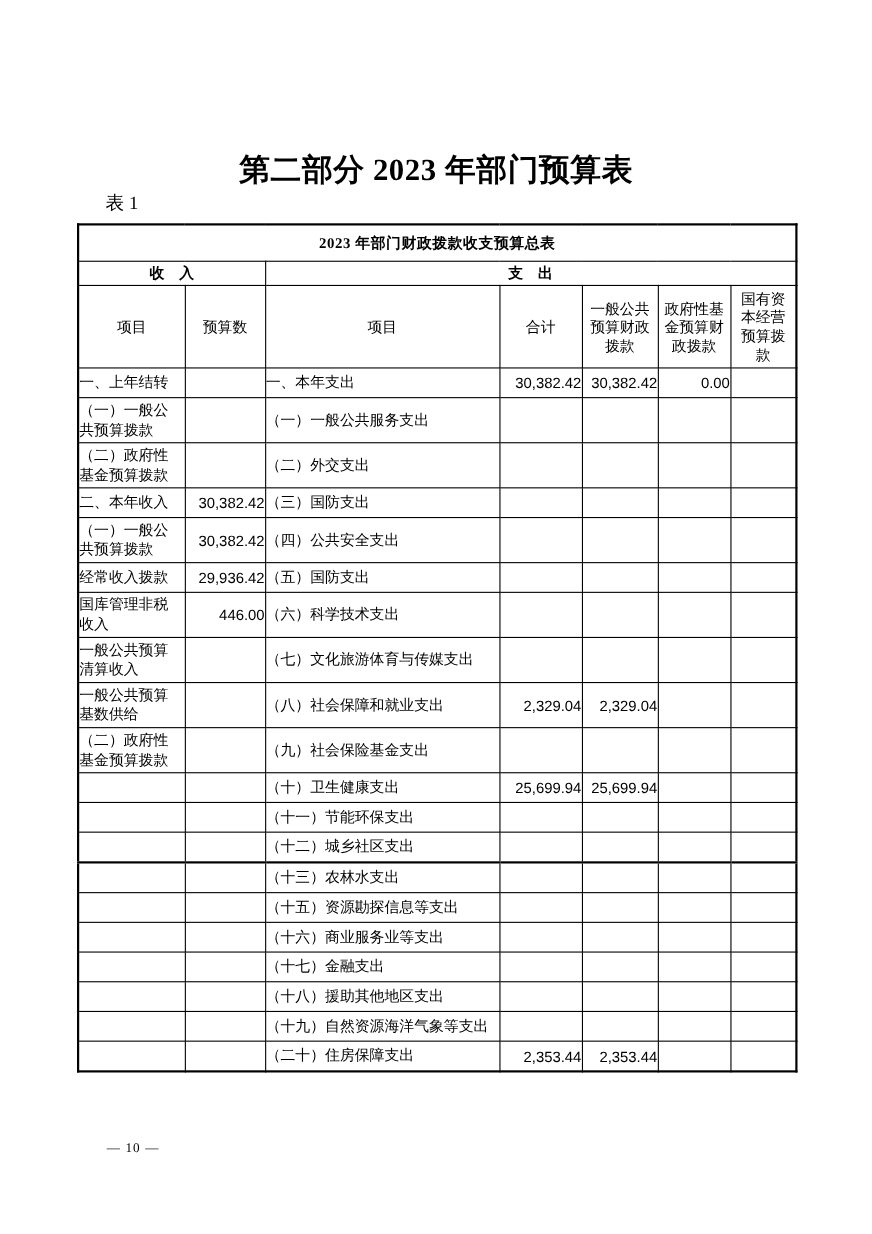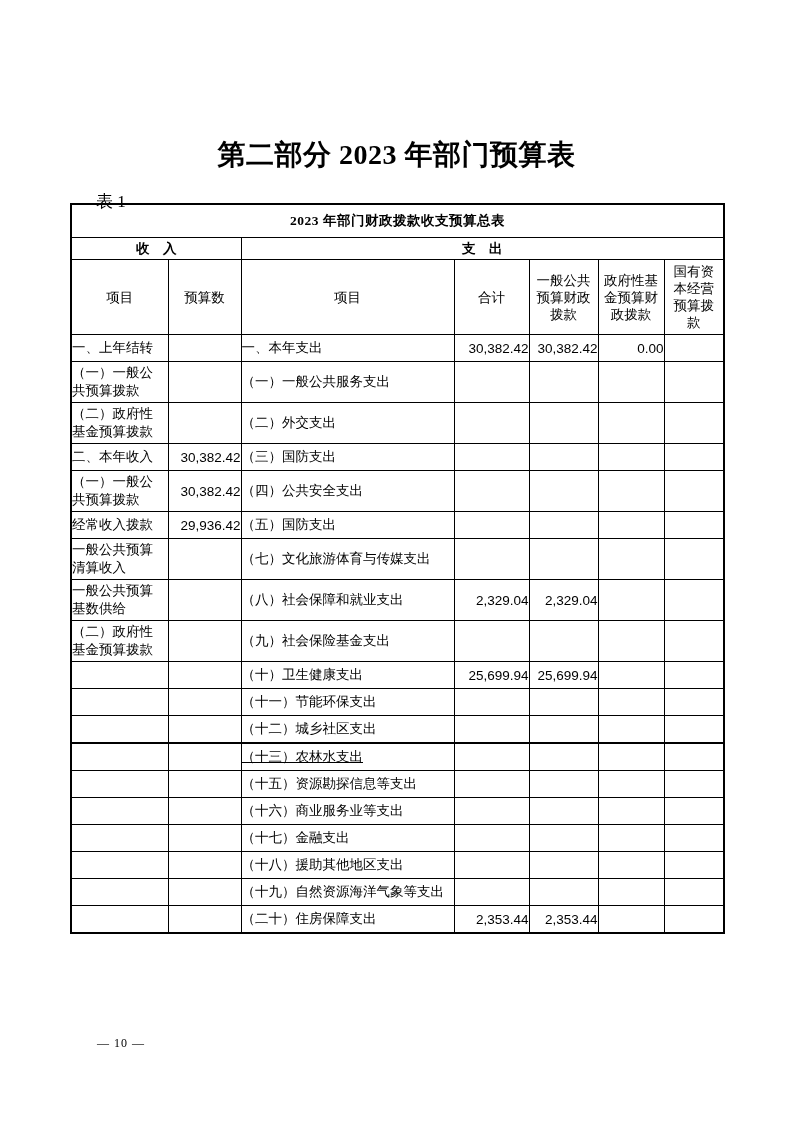--- a/index.html
+++ b/index.html
@@ -10,21 +10,21 @@
     font-family:"Liberation Serif","DejaVu Serif",serif;
     color:#000;
   }
   .section-title {
     position:absolute; top:136px; left:0; width:100%;
     text-align:center;
     font-size:28px; font-weight:bold;
     letter-spacing:0.5px;
   }
   .table-label {
-    position:absolute; top:190px; left:96px;
+    position:absolute; top:173px; left:96px;
     font-size:17px;
     font-family:Liberation Serif, serif;
   }
   .budget-table-wrap { position:absolute; top:203px; left:70px; }
 
   table.budget-table {
     border-collapse:collapse;
     table-layout:fixed;
     width:653px;
     border:2px solid #000;
@@ -56,21 +56,21 @@
   }
   .colhead {
     height:74px;
     text-align:center;
     font-size:13px;
     line-height:17px;
     white-space:pre-line;
   }
   tr.h26 td { height:26px; }
   tr.h40 td { height:40px; }
-  tr.thick-top td { border-top:2px solid #000;text-decoration:underline; }
+  tr.thick-top td { border-top:2px solid #000; }
   td.income-item {
     text-align:left;
     padding-left:8px;
     white-space:pre-line;
     line-height:18px;
     font-size:13.2px;
     margin-top:10px;
   }
   td.expense-item {
     text-align:left;
@@ -183,20 +183,30 @@
         <tr class="h26">
     <td class="income-item">经常收入拨款</td>
     <td class="num">29,936.42</td>
     <td class="expense-item">（五）国防支出</td>
     <td class="num"></td>
     <td class="num"></td>
     <td class="num"></td>
     <td class="num"></td>
   </tr>
         <tr class="h40">
+    <td class="income-item">国库管理非税
+收入</td>
+    <td class="num">446.00</td>
+    <td class="expense-item">（六）科学技术支出</td>
+    <td class="num"></td>
+    <td class="num"></td>
+    <td class="num"></td>
+    <td class="num"></td>
+  </tr>
+        <tr class="h40">
     <td class="income-item">一般公共预算
 清算收入</td>
     <td class="num"></td>
     <td class="expense-item">（七）文化旅游体育与传媒支出</td>
     <td class="num"></td>
     <td class="num"></td>
     <td class="num"></td>
     <td class="num"></td>
   </tr>
         <tr class="h40">

